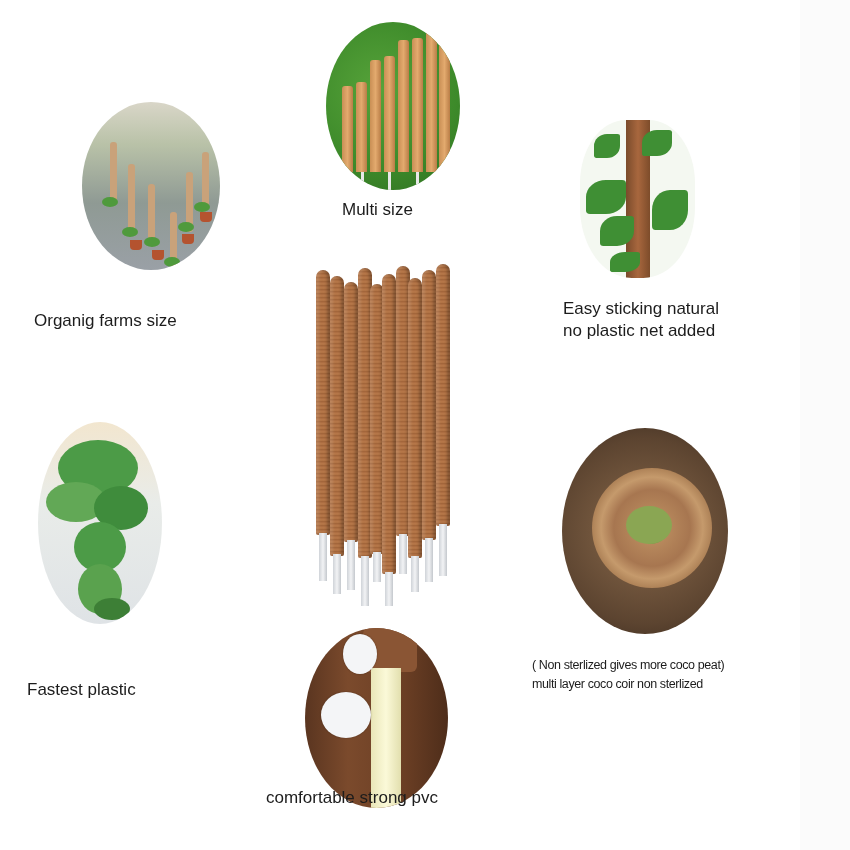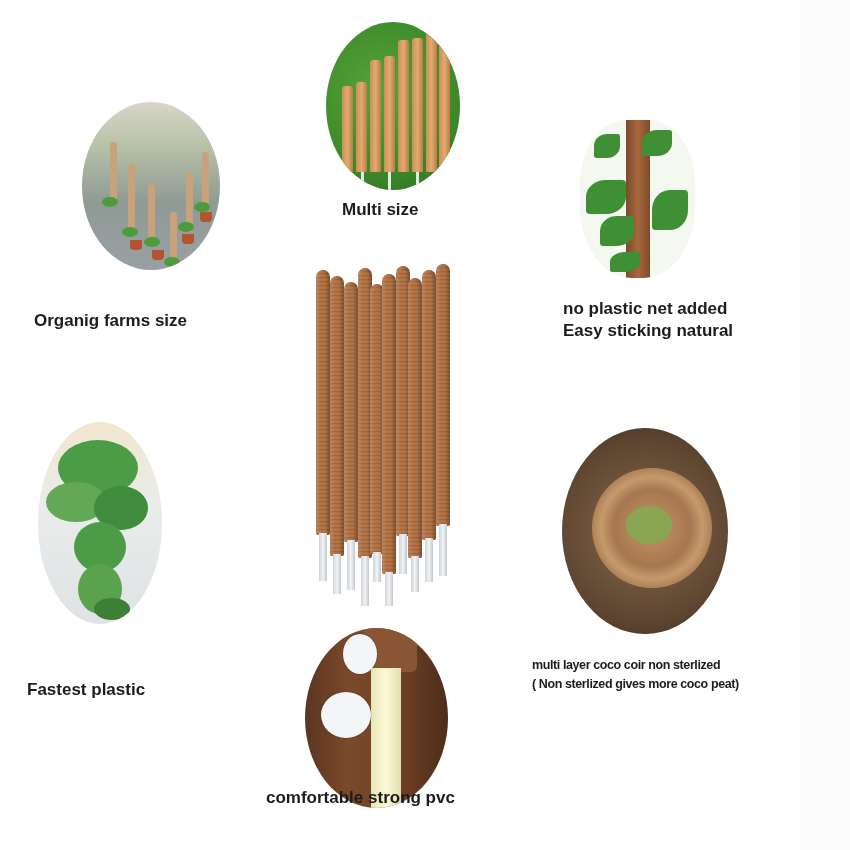--- a/index.html
+++ b/index.html
@@ -1,18 +1,18 @@
 <!DOCTYPE html>
 <html><head>
   <meta charset="utf-8">
   <style>
     html, body { margin:0; padding:0; }
     body { width:850px; height:850px; background:#ffffff; position:relative; overflow:hidden; font-family:"Liberation Sans", sans-serif; }
     .right-edge { position:absolute; left:800px; top:0; width:50px; height:850px; background:#fbfbfb; }
-    .label { position:absolute; font-weight:bold; color:#1c1c1c; white-space:nowrap; }
+    .label { position:absolute; font-weight:normal; color:#1c1c1c; white-space:nowrap; }
     .oval { position:absolute; border-radius:50%; overflow:hidden; }
 
     
     #multi-size-image { left:326px; top:22px; width:134px; height:168px; background:radial-gradient(circle at 40% 40%, #57a33a, #3d8a2a 60%, #2f6f22); }
     #multi-size-image .stk { position:absolute; bottom:18px; width:11px; background:linear-gradient(90deg,#c98f55,#e3aa6e 50%,#b97d47); border-radius:3px 3px 0 0; }
     #multi-size-image .pin { position:absolute; bottom:0; width:3px; height:18px; background:#e8e8e8; }
 
     
     #farm-image { left:82px; top:102px; width:138px; height:168px; background:linear-gradient(180deg,#d9d6c8 0%, #b9c2a8 25%, #8f9a94 60%, #9aa0a6 100%); }
     #farm-image .pole { position:absolute; width:7px; background:#c9a27a; border-radius:3px; }
@@ -87,22 +87,22 @@
 <div id="sticking-image" class="oval">
   <div class="trunk"></div>
   <div class="lf" style="left:6px;top:60px;width:40px;height:34px"></div>
   <div class="lf" style="left:20px;top:96px;width:34px;height:30px"></div>
   <div class="lf" style="left:72px;top:70px;width:36px;height:40px"></div>
   <div class="lf" style="left:62px;top:10px;width:30px;height:26px"></div>
   <div class="lf" style="left:14px;top:14px;width:26px;height:24px"></div>
   <div class="lf" style="left:30px;top:132px;width:30px;height:20px"></div>
 </div>
 <div class="label" style="left:563px;top:298px;font-size:17px;line-height:22px;">
+  <div>Easy sticking natural</div>
   <div>no plastic net added</div>
-  <div>Easy sticking natural</div>
 </div>
 
 <div id="center-sticks">
   <div class="cs" style="left:6px;top:12px;height:265px"></div>
   <div class="cp" style="left:9px;top:275px;height:48px"></div>
   <div class="cs" style="left:20px;top:18px;height:280px"></div>
   <div class="cp" style="left:23px;top:296px;height:40px"></div>
   <div class="cs" style="left:34px;top:24px;height:260px"></div>
   <div class="cp" style="left:37px;top:282px;height:50px"></div>
   <div class="cs" style="left:48px;top:10px;height:290px"></div>
@@ -129,22 +129,22 @@
   <div class="gl" style="left:40px;top:142px;width:44px;height:50px;background:#5aa24e"></div>
   <div class="gl" style="left:56px;top:176px;width:36px;height:22px;background:#3d7f36"></div>
 </div>
 <div class="label" style="left:27px;top:680px;font-size:17px;">Fastest plastic</div>
 
 <div id="coir-image" class="oval">
   <div class="ring" style="left:30px;top:40px;width:120px;height:120px;background:radial-gradient(circle,#7a9a48 0 18%, #b7885c 19%, #a77650 45%, #c59a6c 60%, #9a6d45 80%)"></div>
   <div class="ring" style="left:64px;top:78px;width:46px;height:38px;background:#8aa653"></div>
 </div>
 <div class="label" style="left:532px;top:656px;font-size:12.5px;line-height:19px;letter-spacing:-0.4px;">
+  <div>( Non sterlized gives more coco peat)</div>
   <div>multi layer coco coir non sterlized</div>
-  <div>( Non sterlized gives more coco peat)</div>
 </div>
 
 <div id="pvc-image" class="oval">
   <div class="cap"></div>
   <div class="pipe"></div>
   <div class="tag" style="left:38px;top:6px;width:34px;height:40px"></div>
   <div class="tag" style="left:16px;top:64px;width:50px;height:46px"></div>
 </div>
 <div class="label" style="left:266px;top:788px;font-size:17px;">comfortable strong pvc</div>
 

